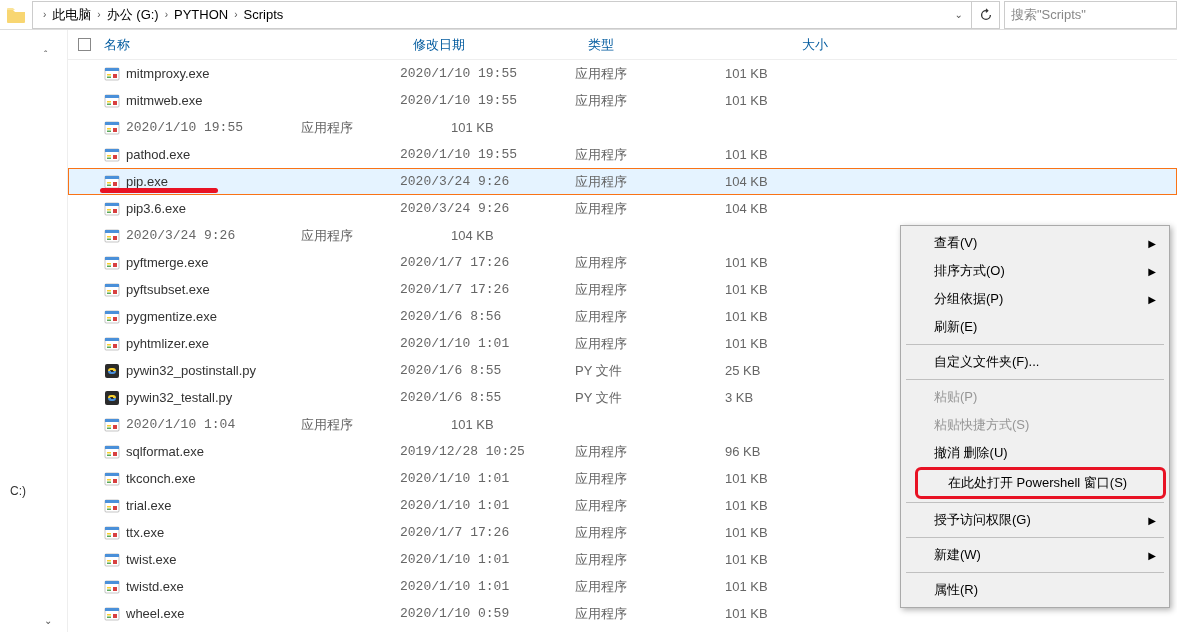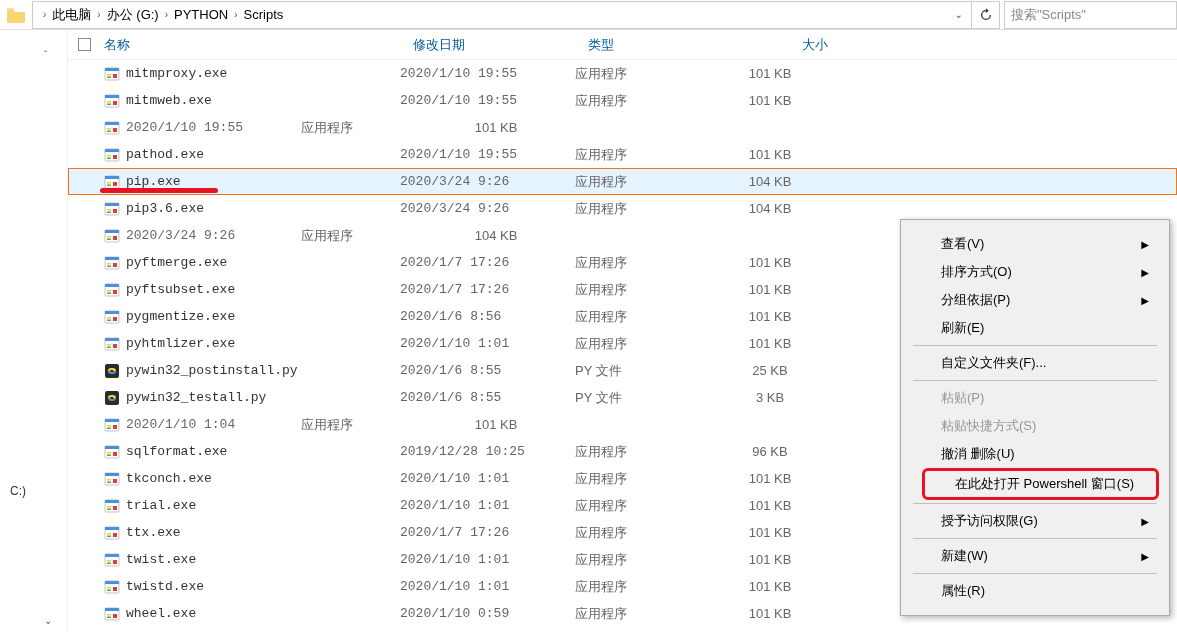--- a/index.html
+++ b/index.html
@@ -132,42 +132,42 @@
       color: #555;
       cursor: default;
     }
     .file-row.highlighted {
       background: #e5f3ff;
       border: 1px solid #f97316;
       padding-left: 35px;
       height: 27px;
     }
     .file-row .icon-col { width: 22px; display:flex; align-items:center;}
-    .file-row .name-col { width: 274px; color: #333; position: relative; font-family: Liberation Mono, monospace;}
+    .file-row .name-col { width: 274px; color: #333; position: relative;}
     .file-row .date-col { width: 175px; color: #666; font-family: Liberation Mono, monospace; }
     .file-row .type-col { width: 150px; color: #666; }
-    .file-row .size-col { width: 100px; text-align: center; padding-right: 10px; color: #666; }
+    .file-row .size-col { width: 100px; text-align: left; padding-right: 10px; color: #666; }
     .red-underline {
       position: absolute;
       left: -26px;
       bottom: -4px;
       width: 118px;
       height: 5px;
       background: #e81224;
       border-radius: 3px;
     }
     .context-menu {
       position: absolute;
-      top: 219px;
+      top: 225px;
       left: 900px;
       width: 270px;
       background: #f0f0f0;
       border: 1px solid #aaa;
       box-shadow: 2px 2px 6px rgba(0,0,0,0.3);
-      padding: 10px;
+      padding: 3px;
       z-index: 100;
     }
     .context-menu .menu-item {
       height: 28px;
       display: flex;
       align-items: center;
       padding-left: 30px;
       padding-right: 10px;
       color: #000;
       cursor: pointer;

